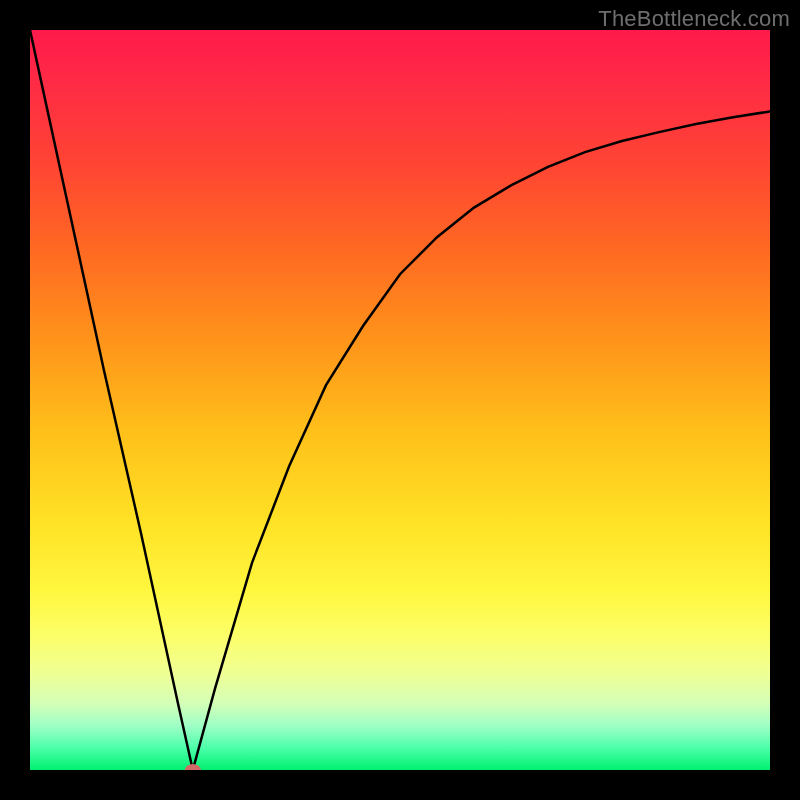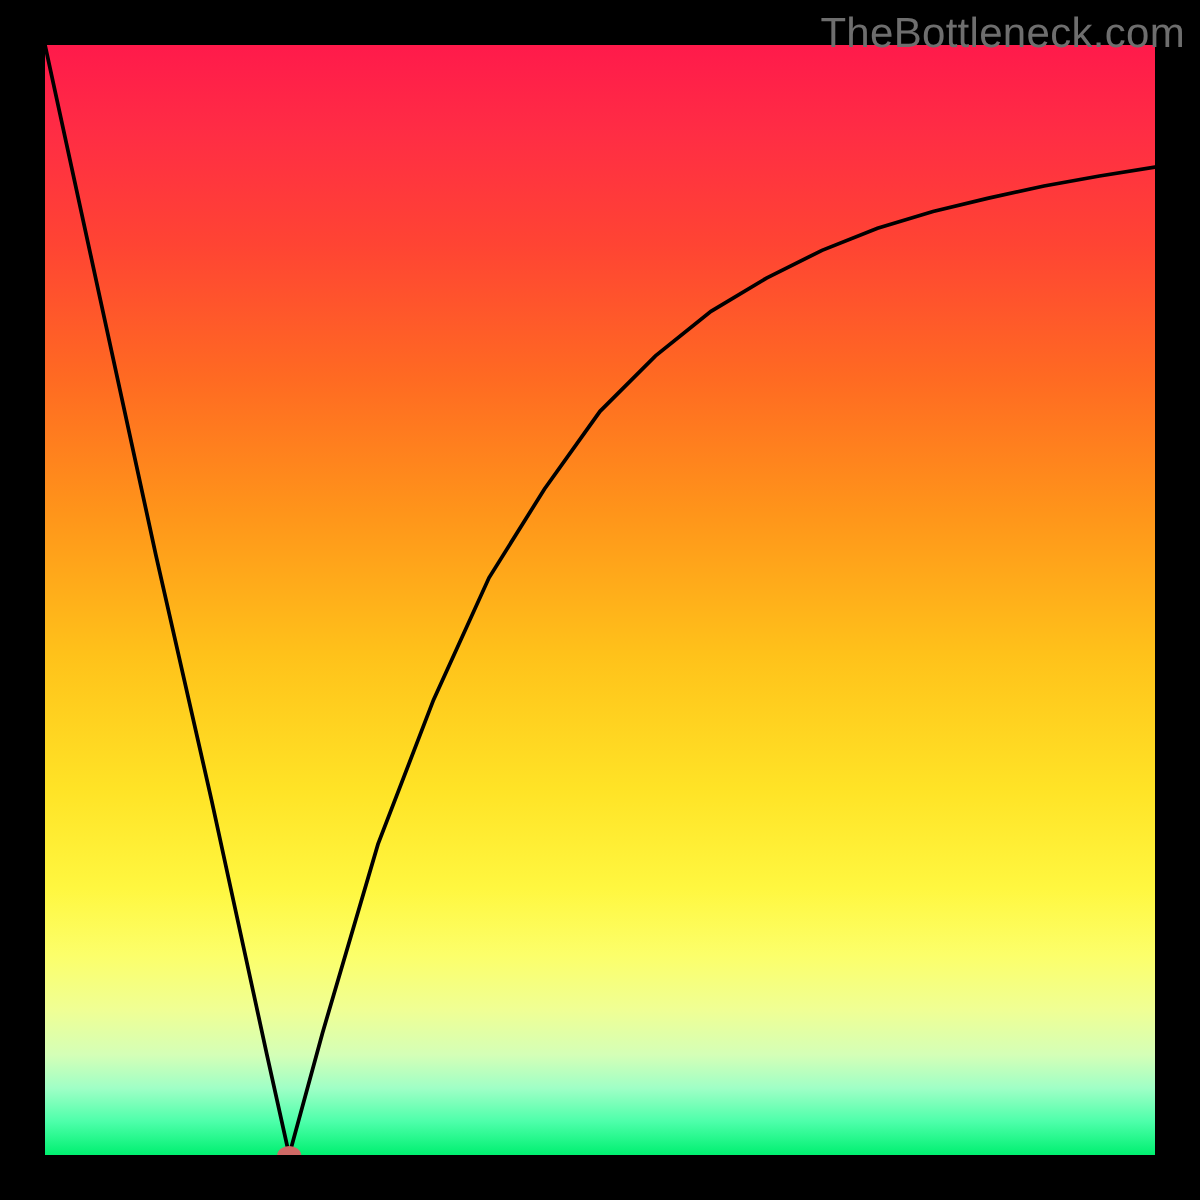--- a/index.html
+++ b/index.html
@@ -39,21 +39,21 @@
       #9fffc6 94%,
       #4dffaa 97%,
       #00f070 100%
     );
   }
   .watermark {
     position: absolute;
     top: 6px;
     right: 10px;
     color: #6e6e6e;
-    font-size: 28px;
+    font-size: 22px;
     font-weight: 500;
     letter-spacing: 0.2px;
     user-select: none;
   }
   .curve-svg {
     position: absolute;
     left: 30px;
     top: 30px;
     width: 740px;
     height: 740px;

